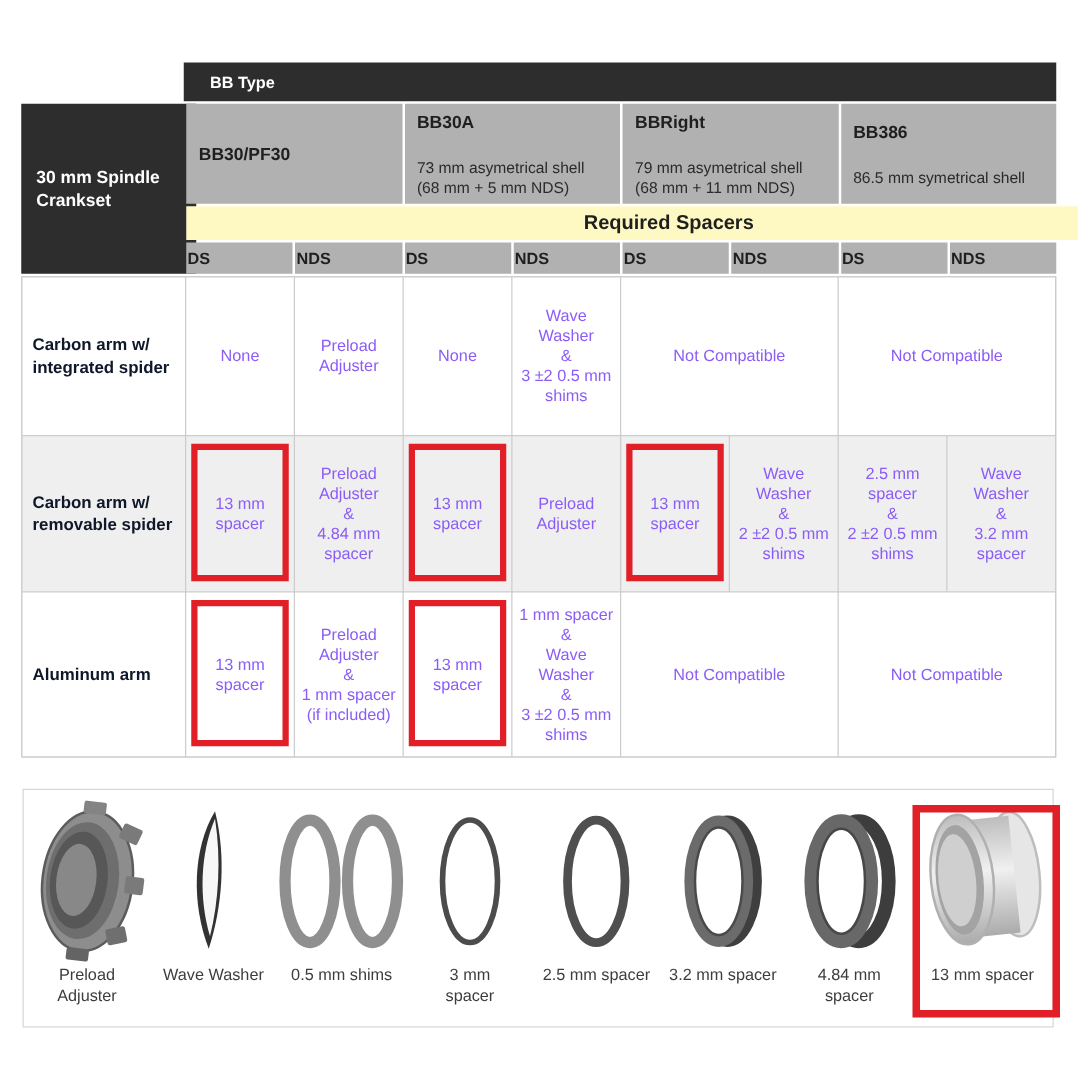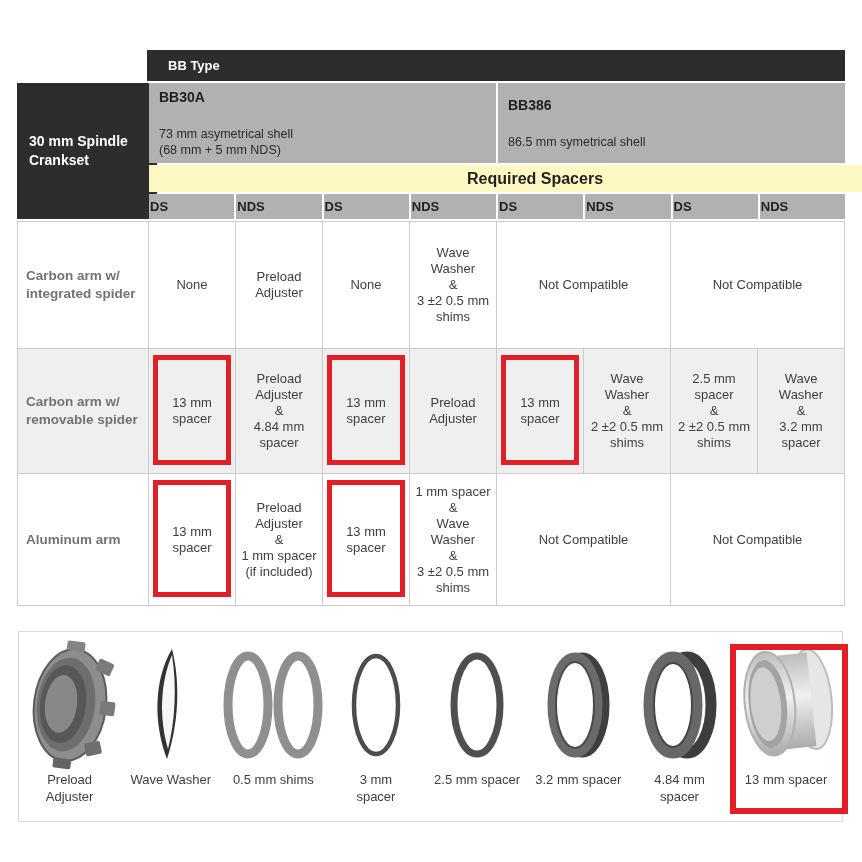--- a/index.html
+++ b/index.html
@@ -33,25 +33,25 @@
   .dsnds-row { position: absolute; left: 132px; top: 144px; width: 696px; height: 25px;
     display: grid; grid-template-columns: repeat(8, 1fr); gap: 2px; }
   .dsnds-cell { background: #b1b1b1; display: flex; align-items: center;
     padding-left: 1px; font-size: 13px; font-weight: bold; color: #1f1f1f; }
 
   .data-grid { position: absolute; left: 0; top: 171px; width: 828px;
     display: grid; grid-template-columns: 130px repeat(8, 1fr);
     grid-template-rows: 126px 124px 131px;
     background: #cccccc; gap: 1px; border: 1px solid #cccccc; }
   .cell { background: #ffffff; display: flex; align-items: center; justify-content: center;
-    text-align: center; font-size: 13px; line-height: 16px; color: #404040;
+    text-align: center; font-size: 13px; line-height: 16px; color: #8b5cf6;
     white-space: pre-line; position: relative; padding: 2px; }
   .cell.span2 { grid-column: span 2; }
   .cell.row-label { justify-content: flex-start; text-align: left; padding-left: 8px;
-    font-weight: bold; font-size: 13.5px; color: #737373; line-height: 18px; }
+    font-weight: bold; font-size: 13.5px; color: #0f172a; line-height: 18px; }
   .row-alt .cell { background: #efefef; }
   .hl-box { position: absolute; left: 4px; right: 4px; top: 6px; bottom: 8px;
     border: 5px solid #e01f26; pointer-events: none; }
 
   
   .legend-box { position: absolute; left: 18px; top: 631px; width: 825px; height: 191px;
     border: 1px solid #d8d8d8; background: #ffffff; display: flex; }
   .part { flex: 1; display: flex; flex-direction: column; align-items: center;
     position: relative; }
   .part .icon-area { flex: 1; display: flex; align-items: center; justify-content: center;
@@ -70,23 +70,32 @@
     <span>BB Type</span>
   </div>
 
   <div class="corner-cell">
     <span>30 mm Spindle
 Crankset</span>
   </div>
 
   <div class="header-row">
     <div class="bb-head">
+      <span class="bb-name">BB30/PF30</span>
+
+    </div>
+    <div class="bb-head">
       <span class="bb-name">BB30A</span>
       <span class="bb-desc">73 mm asymetrical shell
 (68 mm + 5 mm NDS)</span>
+    </div>
+    <div class="bb-head">
+      <span class="bb-name">BBRight</span>
+      <span class="bb-desc">79 mm asymetrical shell
+(68 mm + 11 mm NDS)</span>
     </div>
     <div class="bb-head">
       <span class="bb-name">BB386</span>
       <span class="bb-desc">86.5 mm symetrical shell</span>
     </div>
   </div>
 
   <div class="required-bar">
     <span>Required Spacers</span>
   </div>

